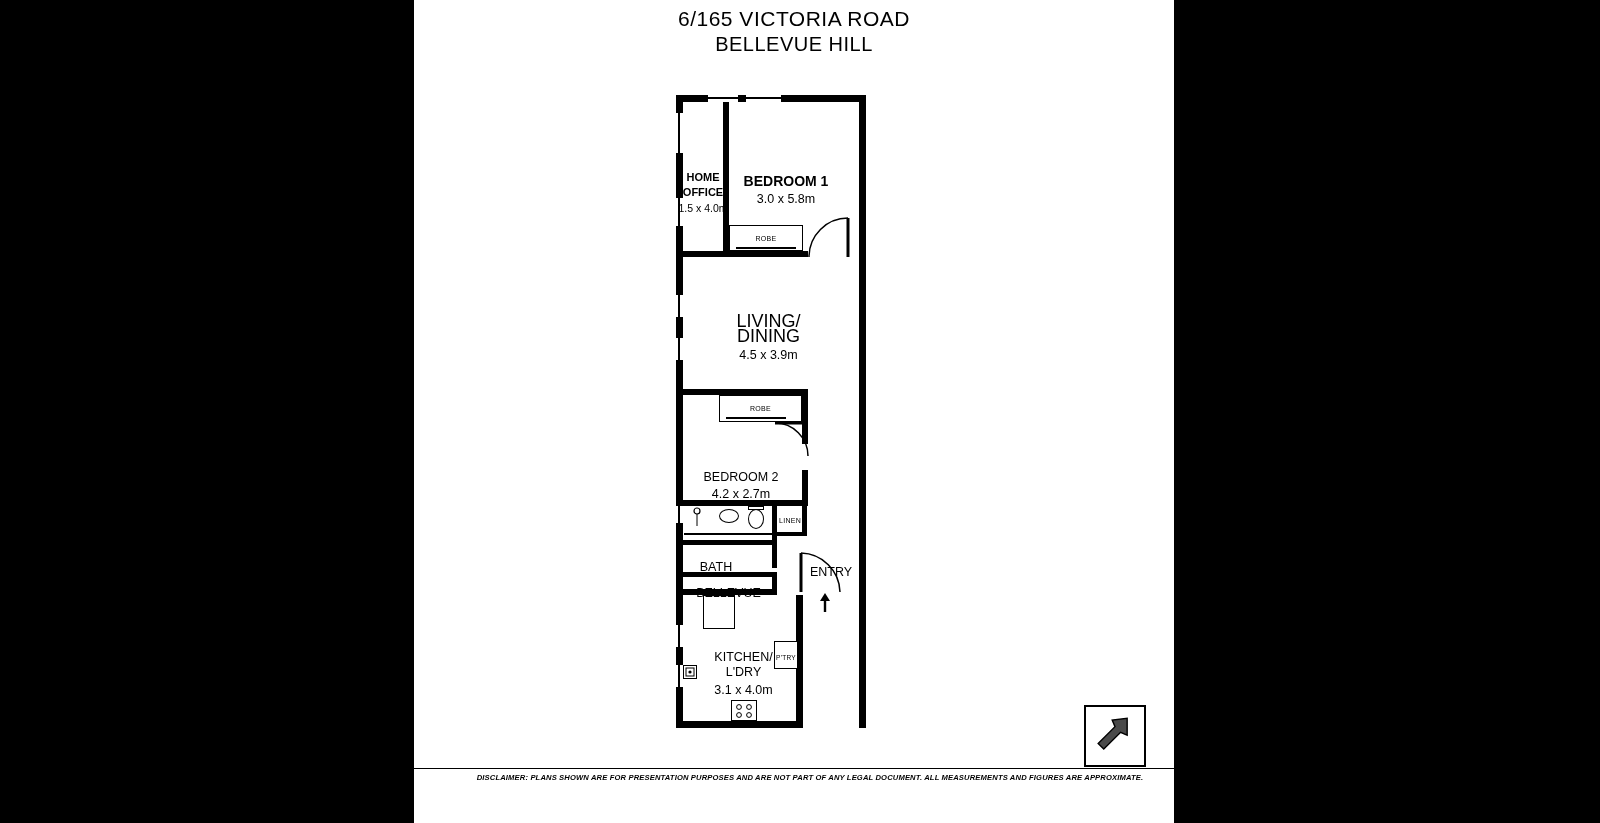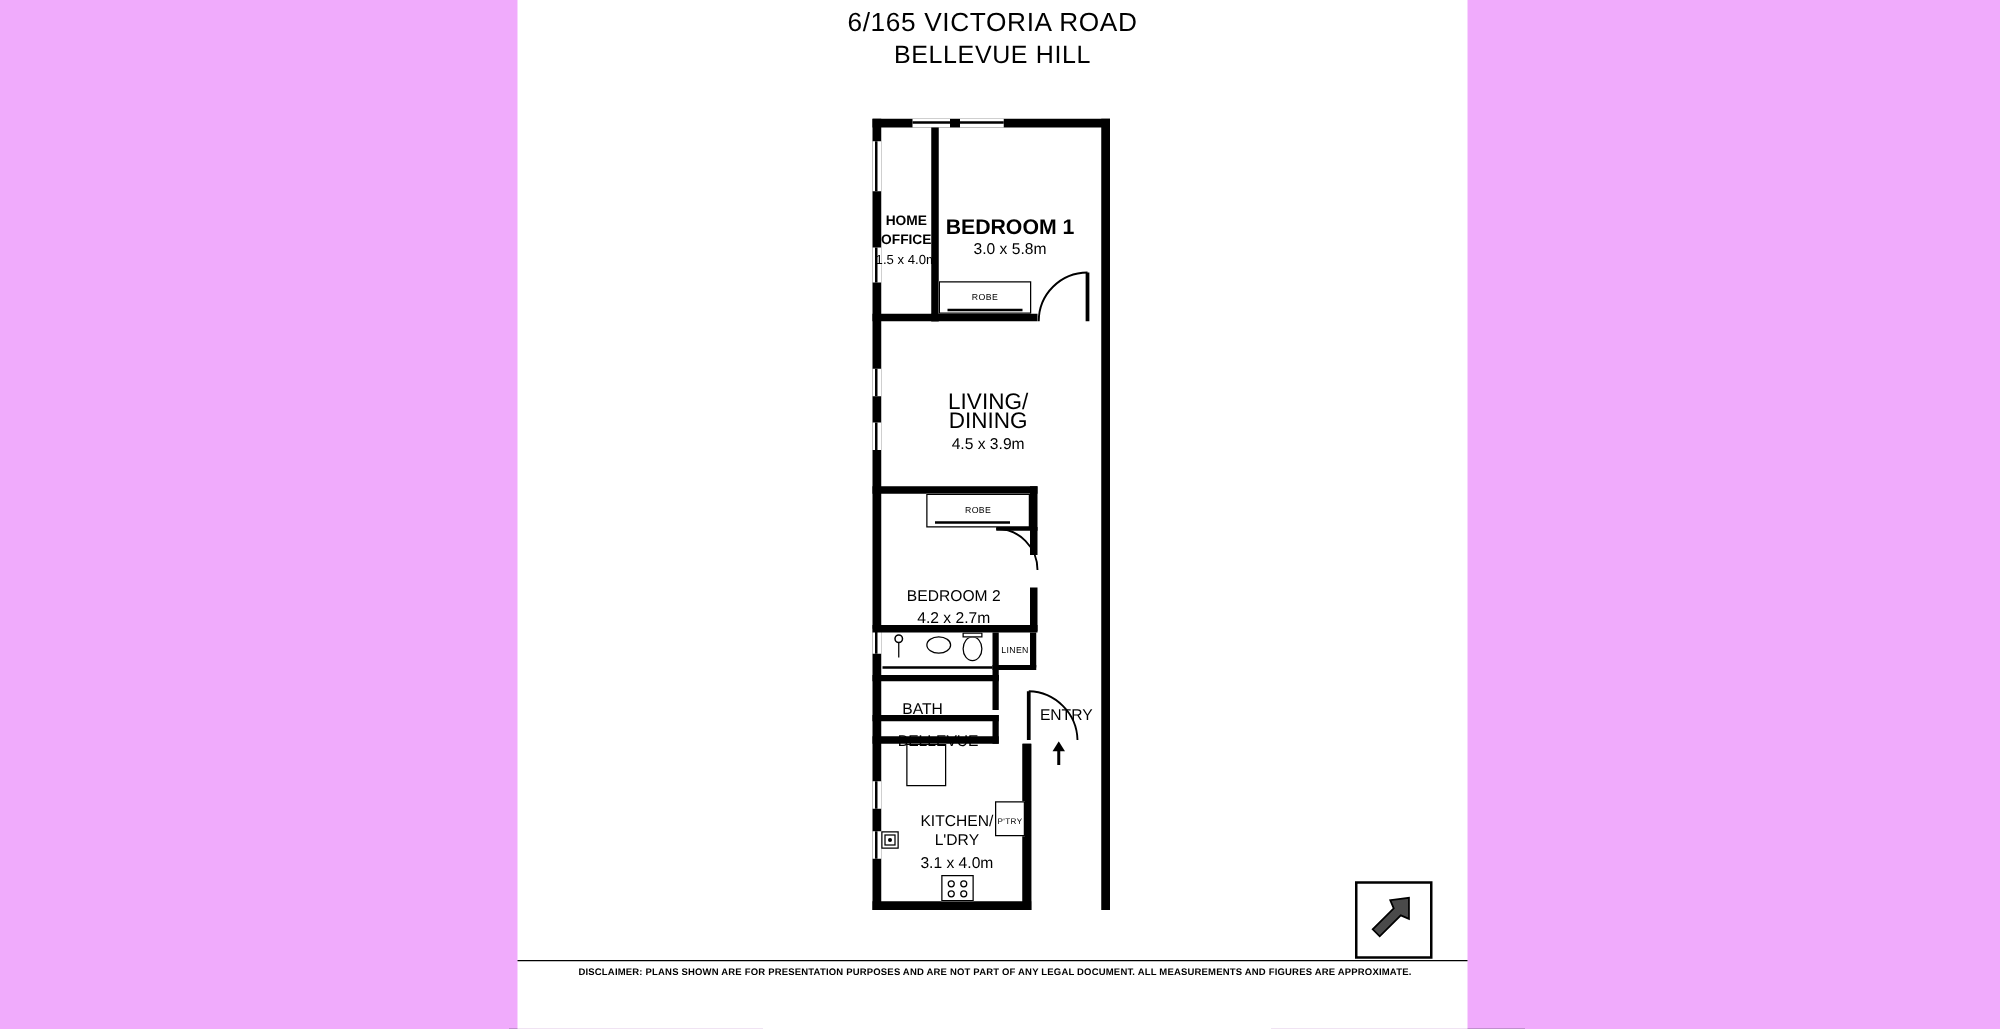--- a/index.html
+++ b/index.html
@@ -10,21 +10,21 @@
   body {
     width: 1600px;
     height: 823px;
     overflow: hidden;
     font-family: "Liberation Sans", sans-serif;
   }
   #stage {
     position: relative;
     width: 1600px;
     height: 823px;
-    background: #f0abfc;
+    background: #000000;
   }
   #sheet {
     position: absolute;
     left: 414px;
     top: 0;
     width: 760px;
     height: 823px;
     background: #ffffff;
   }
 
@@ -46,21 +46,21 @@
   .title-line2 {
     font-size: 20px;
     font-weight: normal;
     letter-spacing: 0.5px;
     line-height: 24px;
   }
 
   
   #plan {
     position: absolute;
-    left: 284px;
+    left: 262px;
     top: 95px;
     width: 200px;
     height: 640px;
     padding-left: 44px;
   }
 
   .wall {
     position: absolute;
     background: #000;
   }
@@ -126,28 +126,29 @@
   #disclaimer-rule {
     position: absolute;
     left: 0;
     top: 768px;
     width: 760px;
     height: 1px;
     background: #000;
   }
   #disclaimer {
     position: absolute;
-    left: 2px;
+    left: 16px;
     top: 773px;
     width: 760px;
     text-align: center;
     font-size: 7.6px;
     font-weight: bold;
     letter-spacing: 0.15px;
     color: #000;
+    font-style: italic;
   }
 </style>
 </head>
 <body>
 
 <div id="stage">
   <div id="sheet">
 
     <div class="title-block">
       <div class="title-line1">6/165 VICTORIA ROAD</div>
@@ -268,21 +269,21 @@
       </svg>
 
       <div class="label label-room" style="left:-2px; top:60px; width:58px; font-size:11px; font-weight:bold;">
         <span>HOME
 OFFICE</span>
       </div>
       <div class="label label-room" style="left:-2px; top:91px; width:58px; font-size:10.5px;">
         <span>1.5 x 4.0m</span>
       </div>
 
-      <div class="label label-room label-bold" style="left:55px; top:64px; width:110px; font-size:17px;">
+      <div class="label label-room label-bold" style="left:55px; top:64px; width:110px; font-size:14px;">
         <span>BEDROOM 1</span>
       </div>
       <div class="label label-room" style="left:55px; top:82px; width:110px; font-size:12.5px;">
         <span>3.0 x 5.8m</span>
       </div>
 
       <div class="label label-room" style="left:35px; top:204px; width:115px; font-size:18px;">
         <span>LIVING/
 DINING</span>
       </div>

